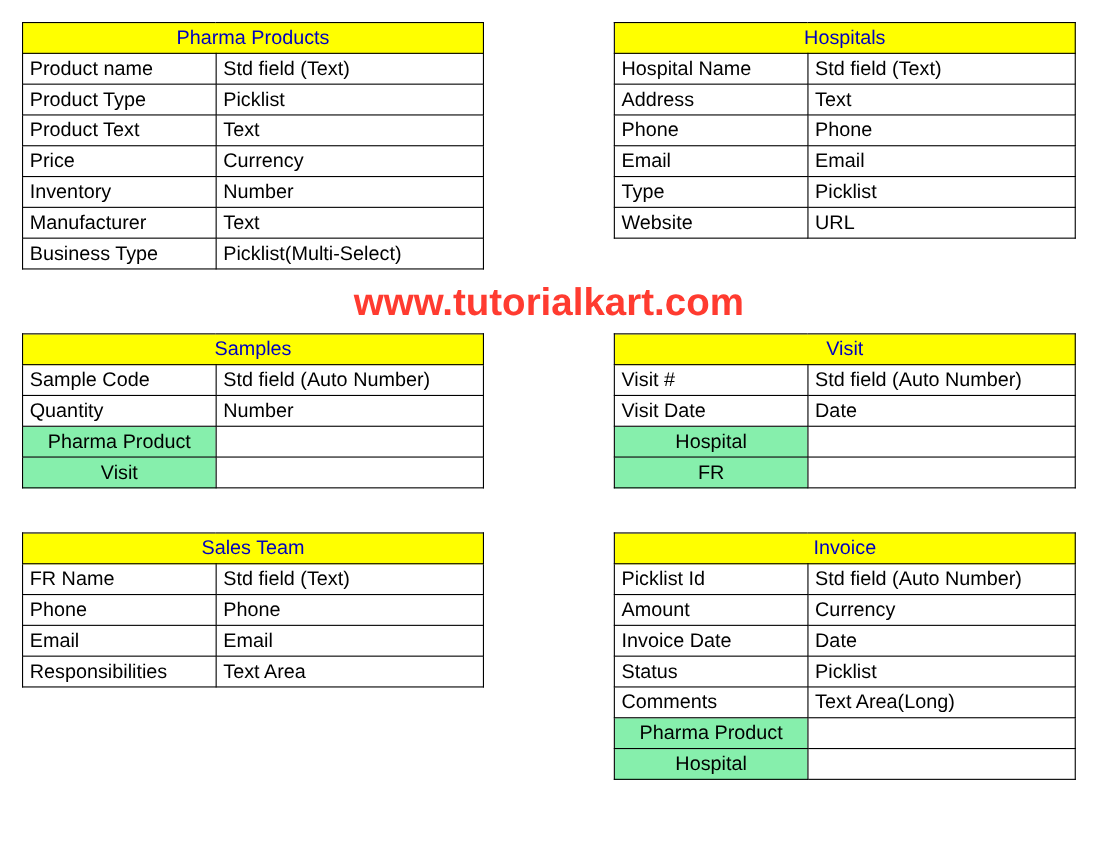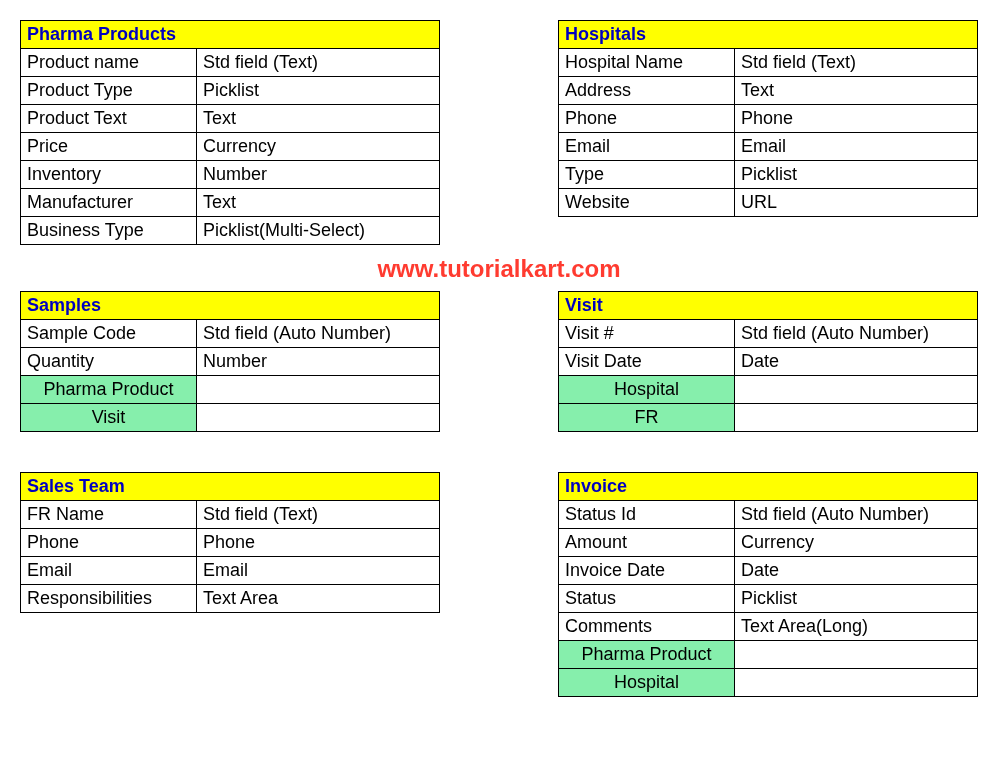--- a/index.html
+++ b/index.html
@@ -15,40 +15,41 @@
     .row {
       display: flex;
       justify-content: space-between;
       margin-bottom: 10px;
     }
     .block {
       width: 420px;
     }
     .wm {
       text-align: center;
-      font-size: 24px;
+      font-size: 35px;
       font-weight: bold;
       color: #ff3b30;
       margin: 2px 0 8px 0;
     }
     table {
       border-collapse: collapse;
       width: 100%;
     }
     th, td {
       border: 1.5px solid #000;
       padding: 2px 6px;
       text-align: left;
       height: 28px;
       vertical-align: middle;
     }
     th {
       background: #ffff00;
-      font-weight: bold;
+      font-weight: normal;
       color: #0000c0;
+      text-align: center;
     }
     td.label { width: 42%; margin-left: 20px; }
     td.value { width: 58%; }
     td.grey { background: #86efac; text-align: center; }
   </style>
 </head>
 <body>
 
 <div class="row">
   <div class="block">
@@ -218,21 +219,21 @@
   </div>
   <div class="block">
     <table>
       <tbody>
           <tr>
             <th colspan="2">Invoice</th>
           </tr>
       </tbody>
         <tbody>
           <tr>
-            <td class="label">Status Id</td>
+            <td class="label">Picklist Id</td>
             <td class="value">Std field (Auto Number)</td>
           </tr>
           <tr>
             <td class="label">Amount</td>
             <td class="value">Currency</td>
           </tr>
           <tr>
             <td class="label">Invoice Date</td>
             <td class="value">Date</td>
           </tr>

